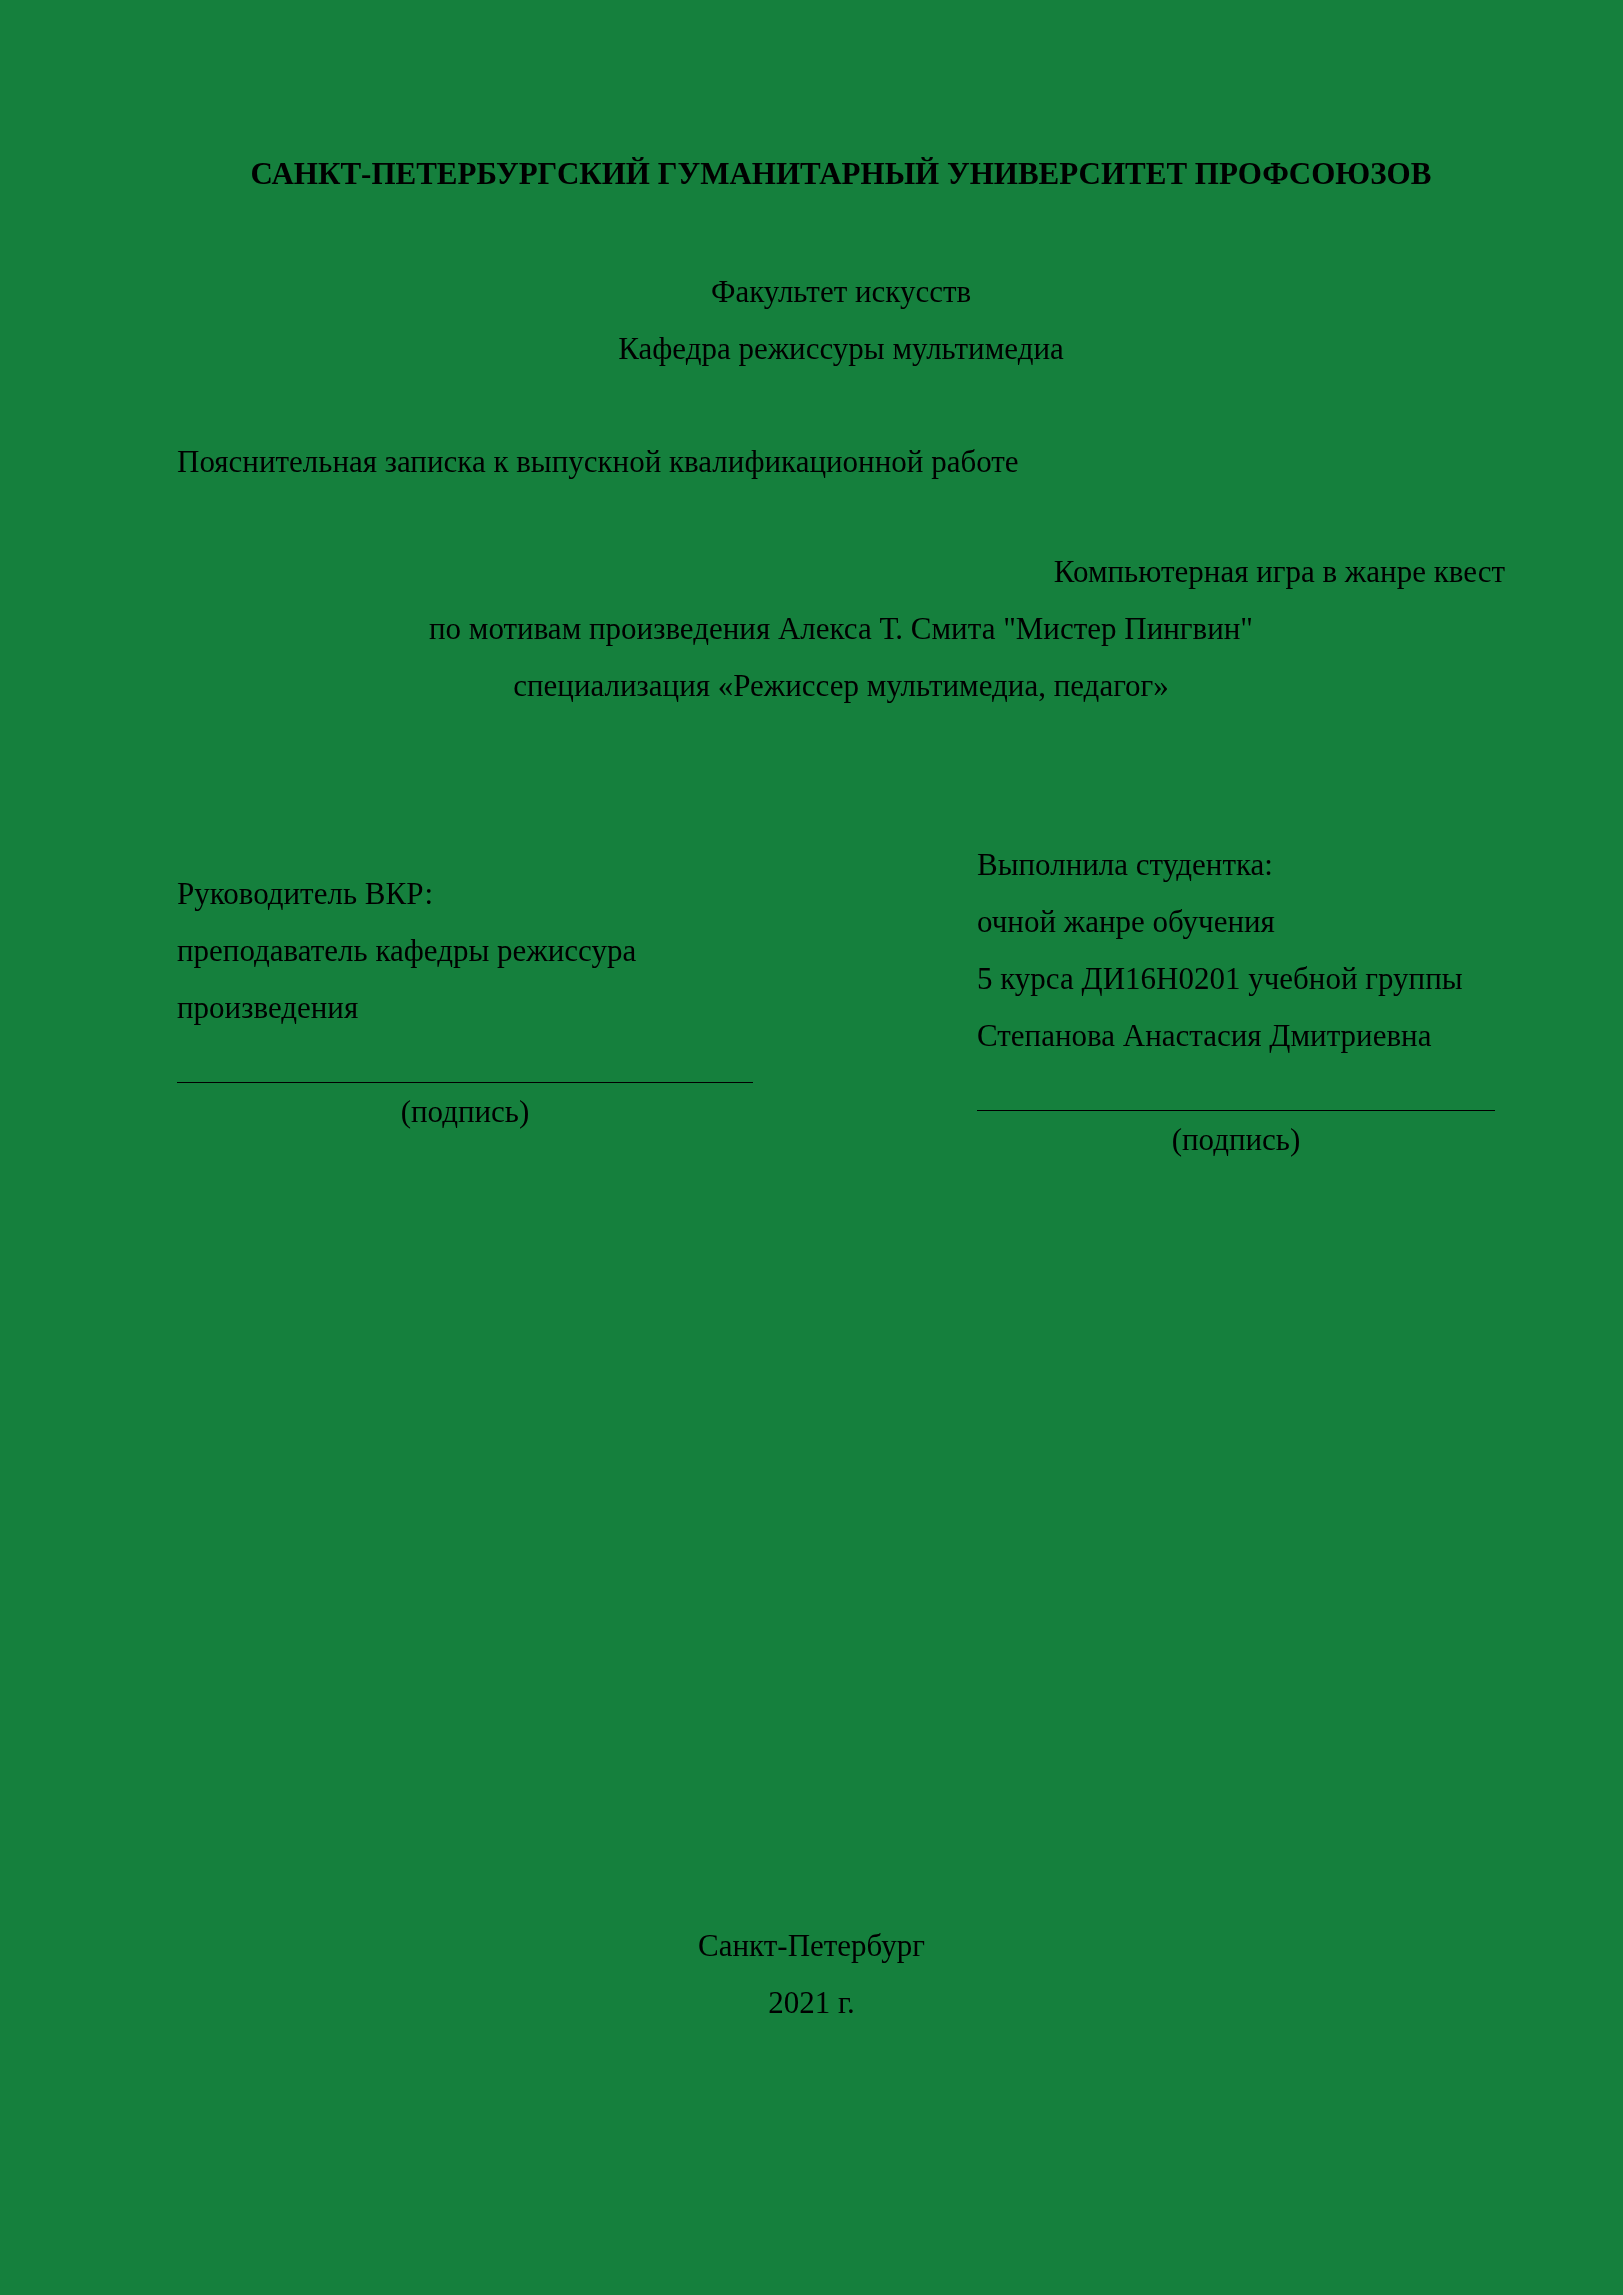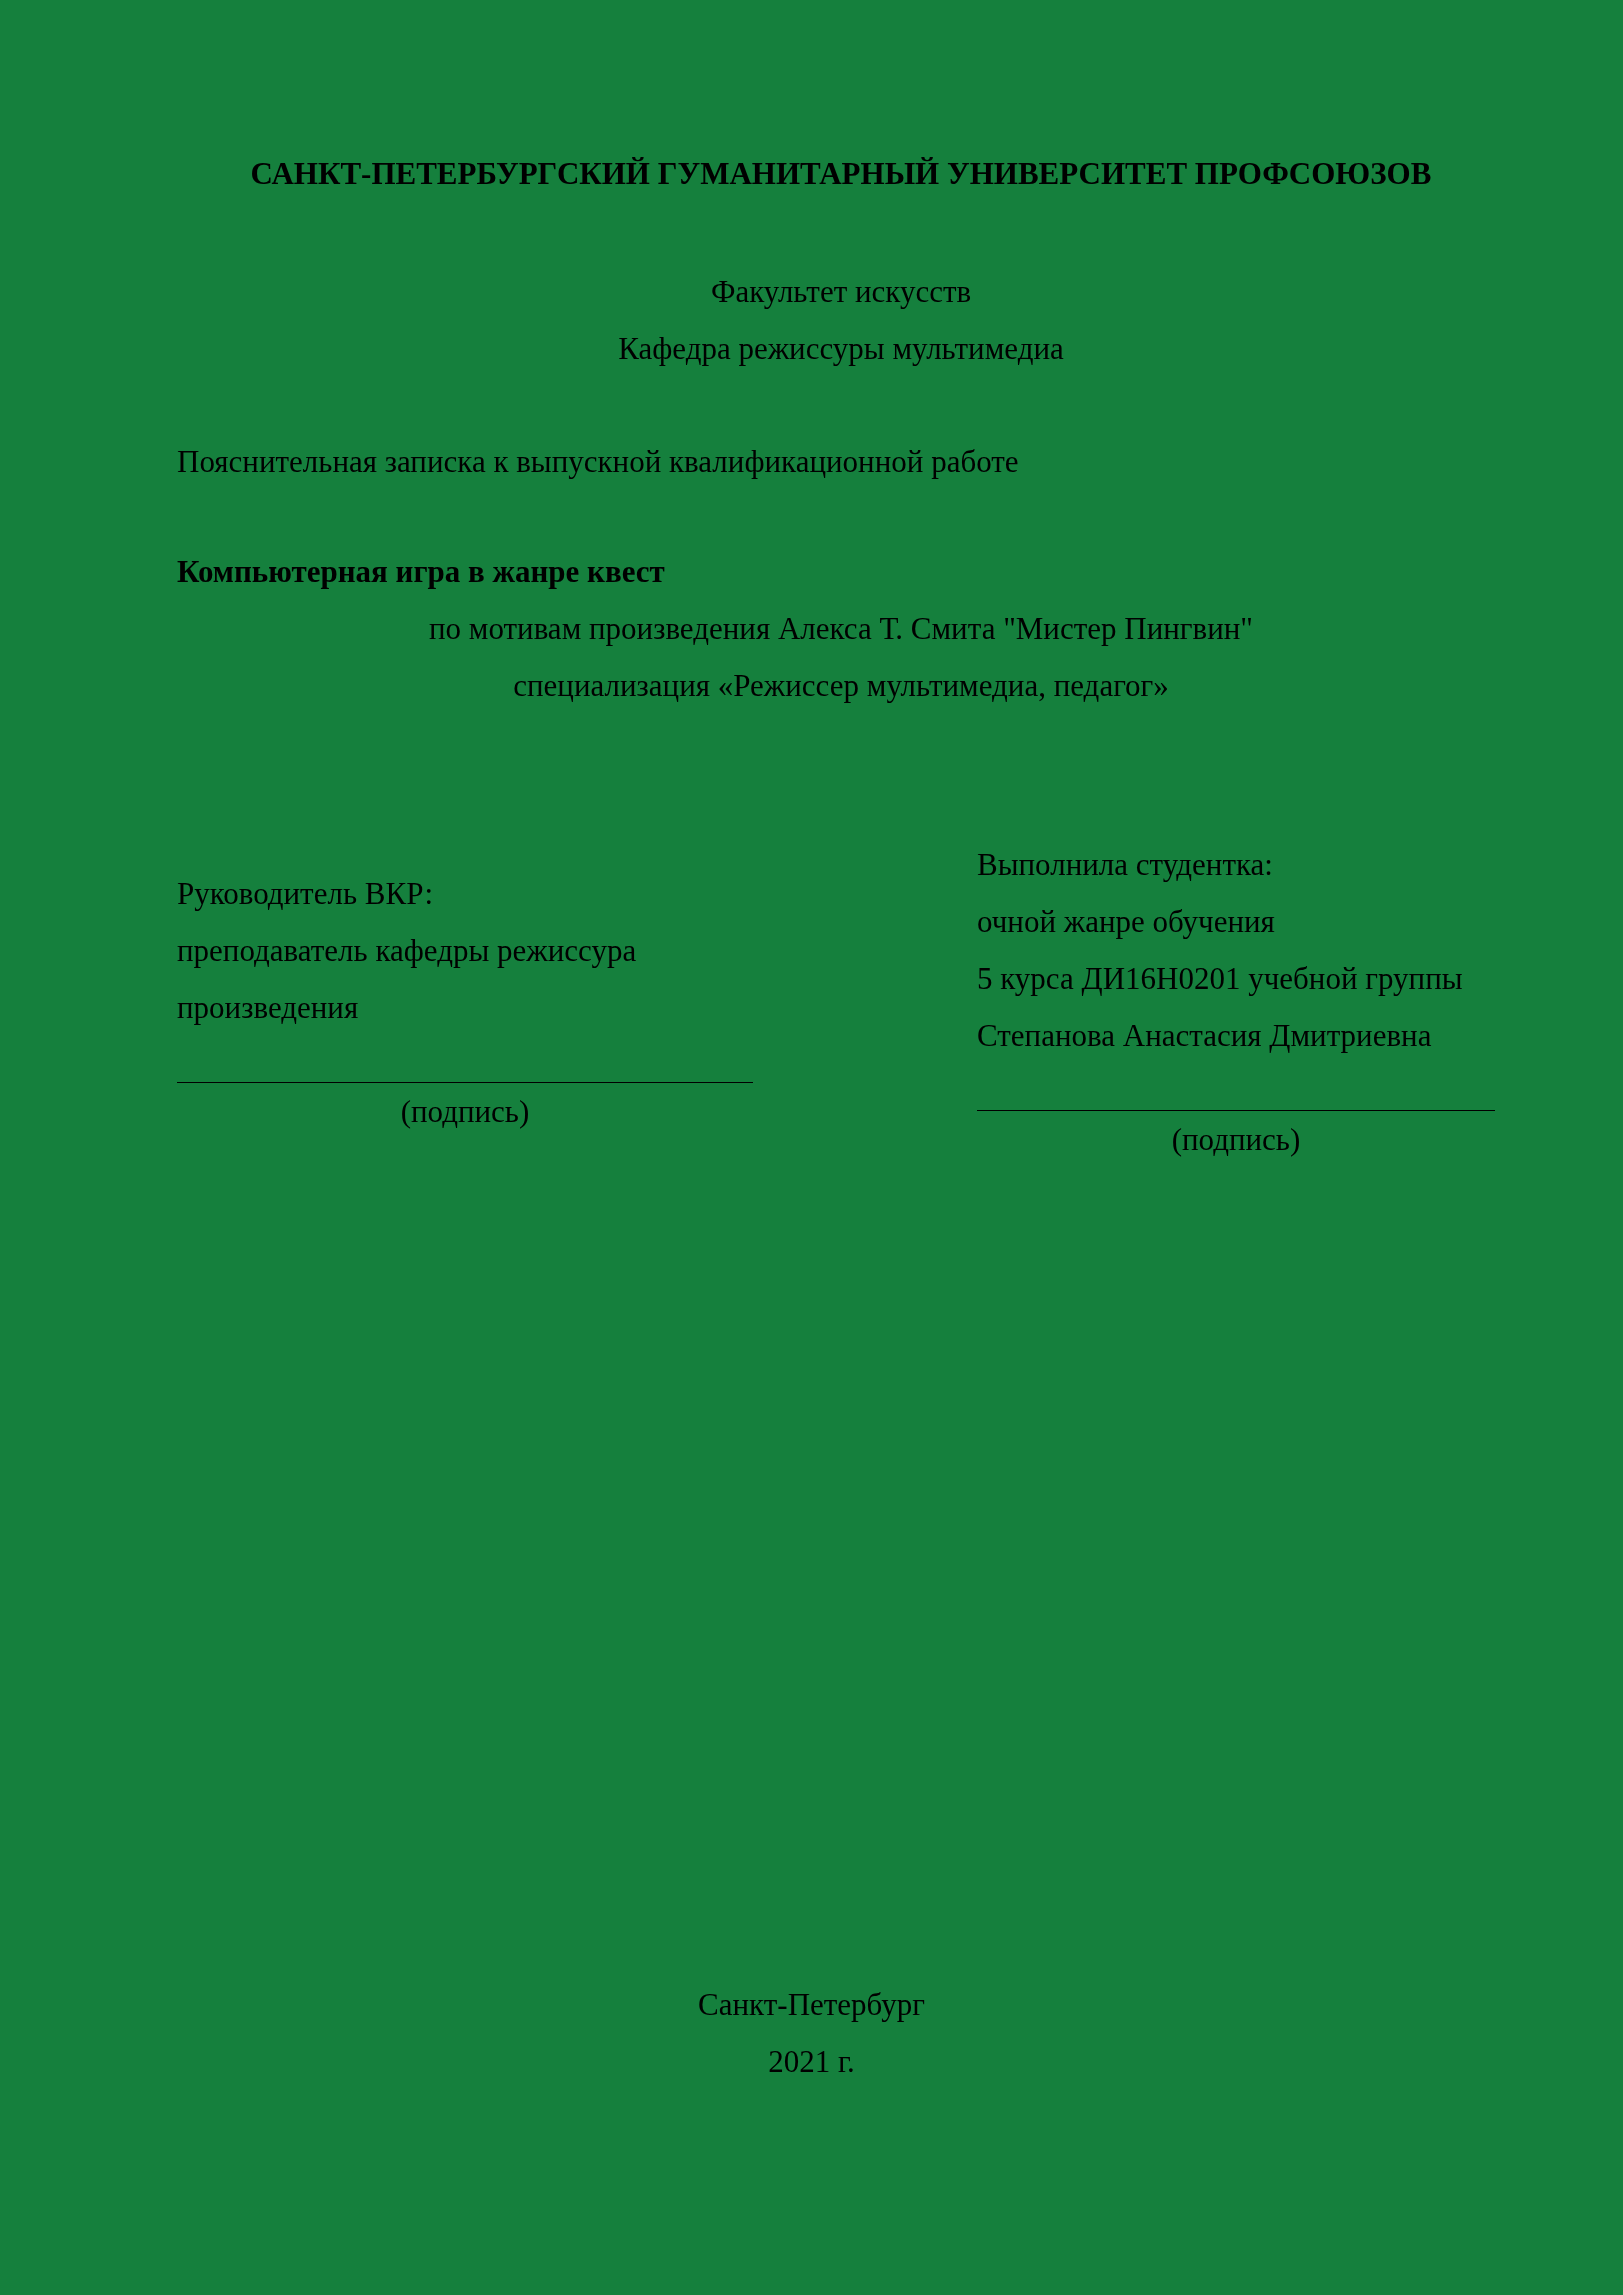--- a/index.html
+++ b/index.html
@@ -19,21 +19,21 @@
     overflow: hidden;
   }
   .content {
     margin: 0 118px 0 177px;
   }
 
   .university   { margin-top: 145px; text-align: center; font-weight: bold; }
   .faculty      { margin-top: 61px;  text-align: center; }
   .department   { margin-top: 0;     text-align: center; }
   .subtitle     { margin-top: 56px;  text-align: left; }
-  .work-title-1 { margin-top: 53px;  text-align: left; font-weight: bold; }
+  .work-title-1 { margin-top: 53px;  text-align: right; font-weight: normal; }
   .work-title-2 { margin-top: 0;     text-align: center; font-weight: normal; }
   .spec-1       { margin-top: 60px;  text-align: center; }
   .spec-2       { margin-top: 0;     text-align: center; }
 
   .columns {
     margin-top: 122px;
     display: flex;
     justify-content: space-between;
     align-items: center;
   }
@@ -48,21 +48,21 @@
   .sig-line-left  { width: 576px; }
   .sig-line-right { width: 518px; }
   .sig-caption {
     text-align: center;
   }
   .sig-caption-left  { width: 576px; }
   .sig-caption-right { width: 518px; }
 
   .footer {
     position: absolute;
-    top: 1976px;
+    top: 1917px;
     left: 0;
     width: 100%;
     text-align: center;
   }
 </style>
 </head>
 <body>
 
 <div class="page">
   <div class="content">

